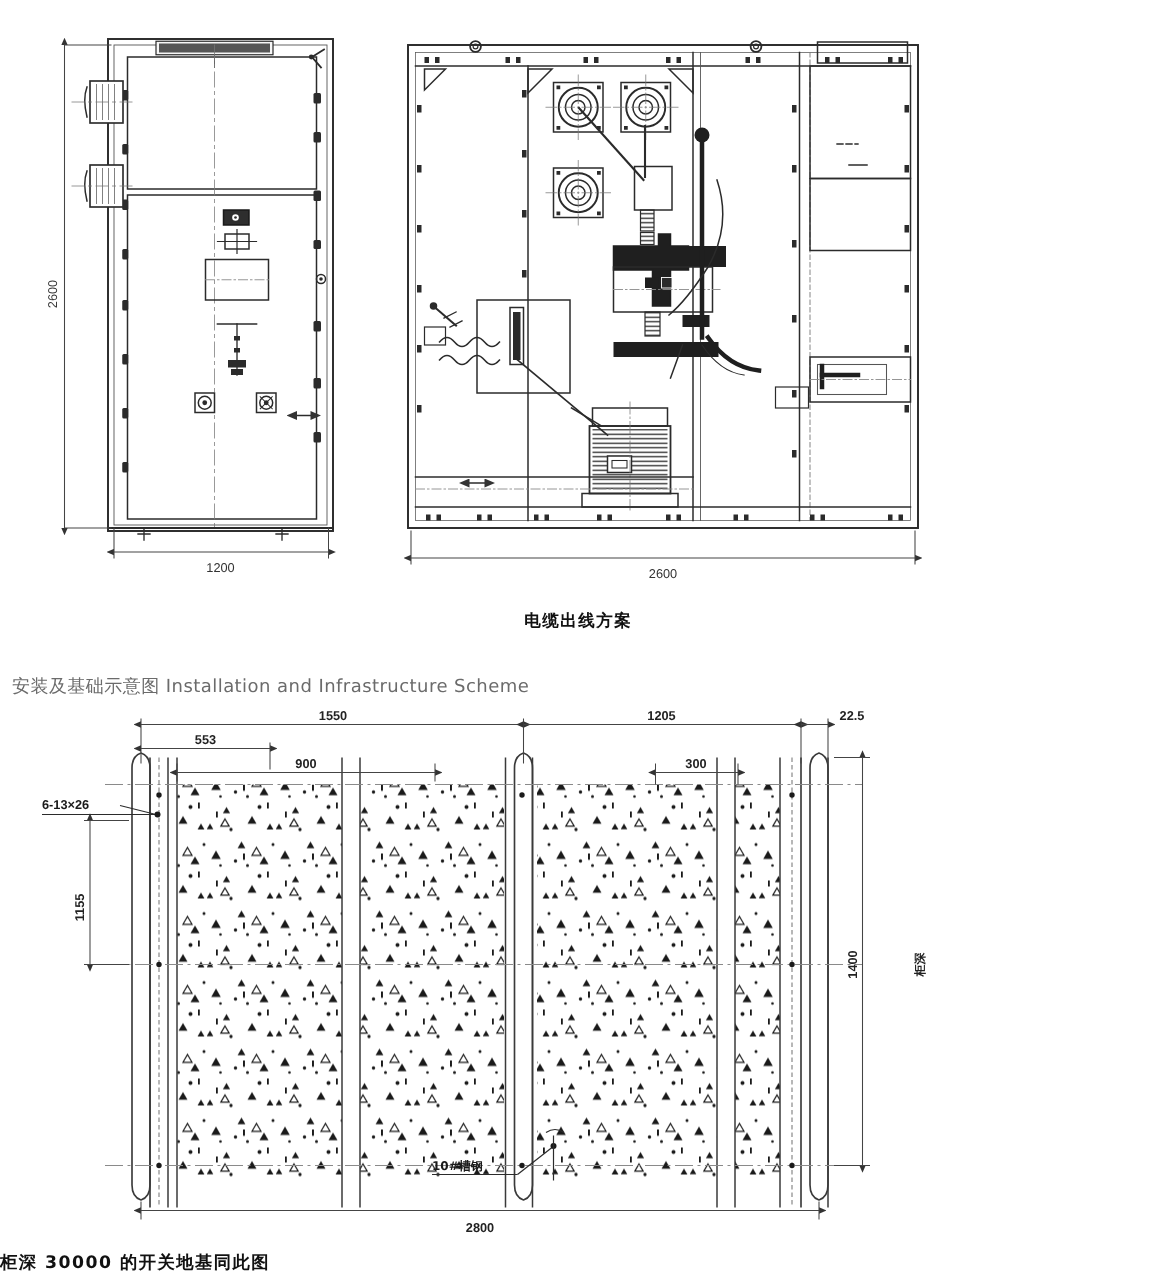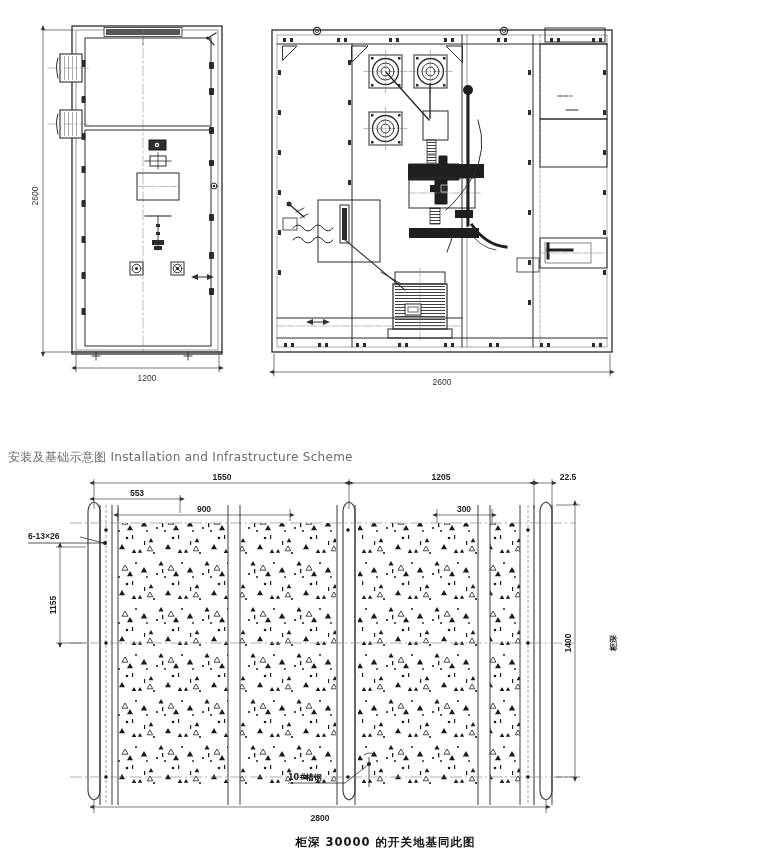--- a/index.html
+++ b/index.html
@@ -17,21 +17,21 @@
   .section-title{
     position:absolute;left:8px;top:449px;
     font-family:"DejaVu Sans","Liberation Sans",sans-serif;
     font-size:12px;color:#6b6b6b;letter-spacing:.3px;white-space:nowrap;
   }
   .section-title .en{color:#6b6b6b;}
   .caption-mid{
     position:absolute;left:0;top:404px;width:771px;text-align:center;
   }
   .caption-bot{
-    position:absolute;left:0;top:832px;width:771px;text-align:center;
+    position:absolute;left:0;top:832px;width:771px;
   }
   .caption-bot .cap-cn{font-size:11.5px;}
 </style>
 </head>
 <body>
 
 <div class="stage">
 
   <svg width="771" height="400" viewBox="0 0 771 400" style="position:absolute;left:0;top:0;">
     <defs>
@@ -348,20 +348,23 @@
 
       <g stroke="#444" stroke-width="0.7">
         <line x1="274" y1="372" x2="610" y2="372" marker-start="url(#arrL)" marker-end="url(#arrR)"></line>
         <line x1="274" y1="354" x2="274" y2="376"></line>
         <line x1="610" y1="354" x2="610" y2="376"></line>
       </g>
       <text x="442" y="385" text-anchor="middle" font-family="Liberation Sans, sans-serif" font-size="8.5" fill="#333" stroke="none">2600</text>
     </g>
   </svg>
 
+  <div class="caption-mid">
+    <span class="cap-cn">电缆出线方案</span>
+  </div>
 
   <div class="section-title">
     <span>安装及基础示意图</span>
     <span class="en">Installation and Infrastructure Scheme</span>
   </div>
 
   <svg width="771" height="390" viewBox="0 0 771 390" style="position:absolute;left:0;top:465px;">
     <defs>
       <marker id="aL" markerWidth="8" markerHeight="8" refX="7" refY="3" orient="auto">
         <path d="M7,0 L7,6 L0,3 z" fill="#333"></path>

